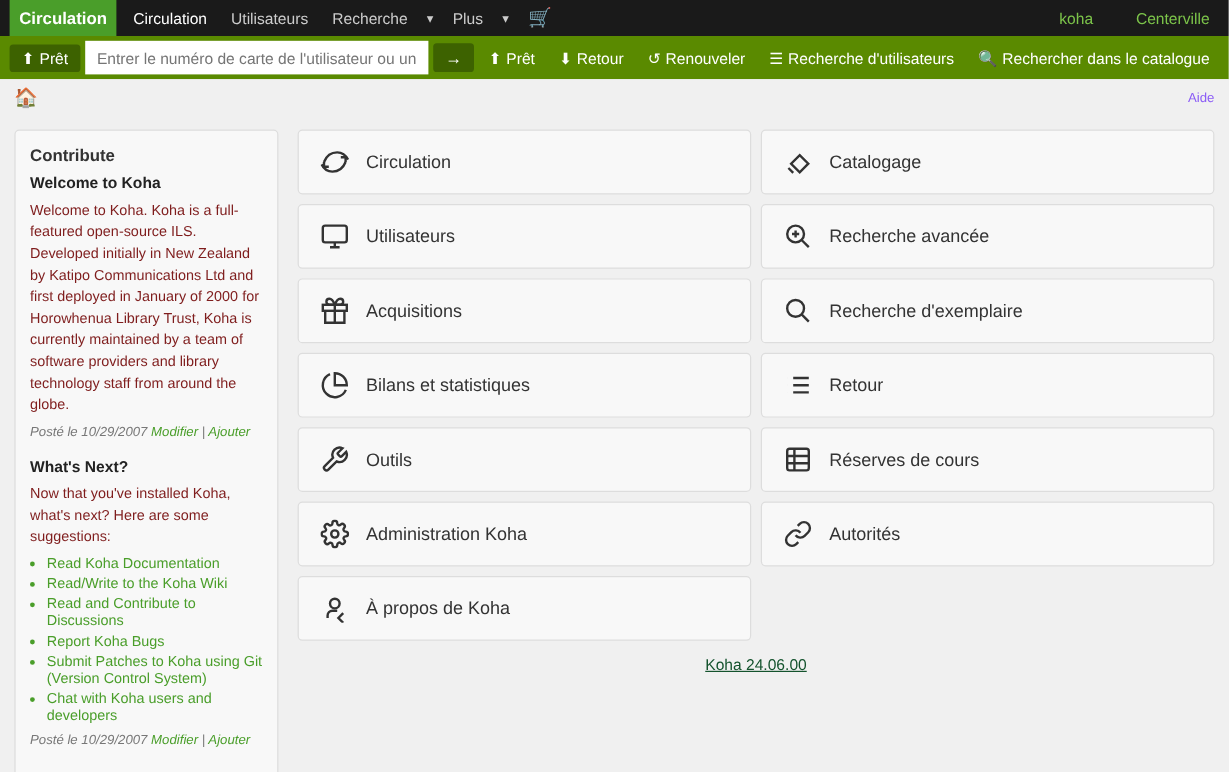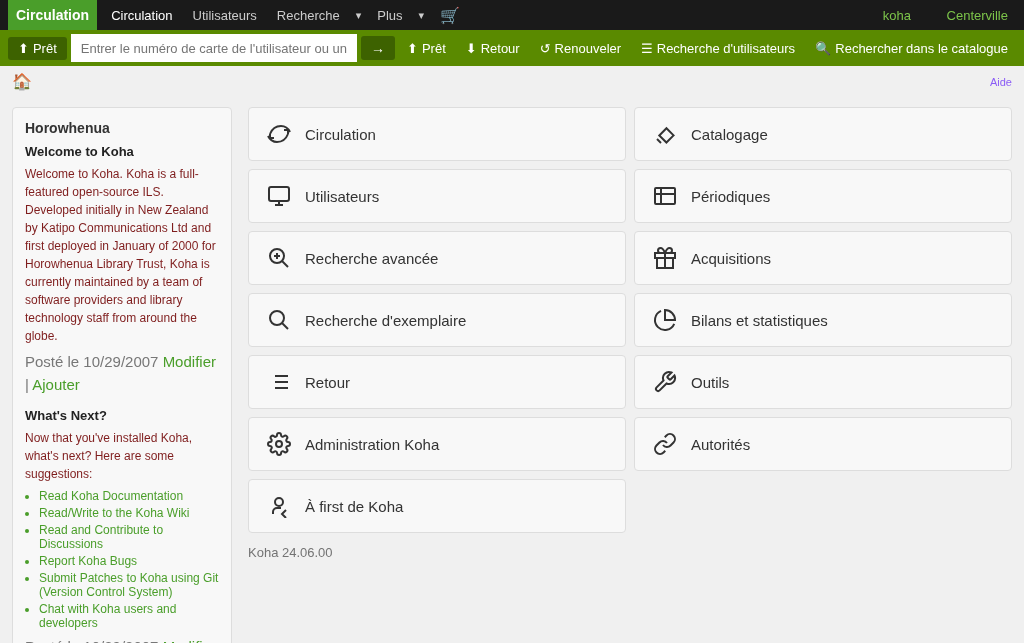--- a/index.html
+++ b/index.html
@@ -144,23 +144,24 @@
       margin-bottom: 6px;
       color: #222;
     }
     #news-panel p {
       font-size: 12px;
       color: #7f1d1d;
       line-height: 1.5;
       margin-bottom: 6px;
     }
     #news-panel .posted {
-      font-size: 15px;
+      font-size: 11px;
       color: #777;
       margin-bottom: 12px;
+      font-style: italic;
     }
     #news-panel .posted a { color: #4a9e2a; text-decoration: none; }
     #news-panel ul {
       list-style: disc;
       padding-left: 14px;
       color: #4a9e2a;
       font-size: 12px;
       margin-bottom: 6px;
     }
     #news-panel ul li { margin-bottom: 3px; }
@@ -192,25 +193,26 @@
       font-size: 22px;
       color: #333;
       min-width: 28px;
       display: flex;
       align-items: center;
       justify-content: center;
     }
     .module-btn .label { font-size: 15px; font-weight: normal; }
 
     .version-text {
-      text-align: left;
-      color: #737373;
+      text-align: center;
+      color: #14532d;
       font-size: 13px;
       padding: 4px 0;
       grid-column: span 2;
+      text-decoration: underline;
     }
   </style>
 </head>
 <body>
 
 <div id="topbar">
   <div class="logo">Circulation</div>
   <div class="nav-item active">Circulation</div>
   <div class="nav-item">Utilisateurs</div>
   <div class="nav-item">Recherche</div>
@@ -254,21 +256,21 @@
 </div>
 
 <div id="breadcrumb-bar">
   <span class="home-icon">🏠</span>
   <a class="help-link">Aide</a>
 </div>
 
 <div id="main">
 
   <div id="news-panel">
-    <h3>Horowhenua</h3>
+    <h3>Contribute</h3>
     <h4>Welcome to Koha</h4>
     <p>Welcome to Koha. Koha is a full-featured open-source ILS. Developed initially in New Zealand by Katipo Communications Ltd and first deployed in January of 2000 for Horowhenua Library Trust, Koha is currently maintained by a team of software providers and library technology staff from around the globe.</p>
     <p class="posted">
       <span>Posté le 10/29/2007</span>
       <a>Modifier</a>
       | <a>Ajouter</a>
     </p>
     <h4>What's Next?</h4>
     <p>Now that you've installed Koha, what's next? Here are some suggestions:</p>
     <ul>
@@ -314,30 +316,20 @@
             <rect x="2" y="3" width="20" height="14" rx="2"></rect>
             <line x1="8" y1="21" x2="16" y2="21"></line>
             <line x1="12" y1="17" x2="12" y2="21"></line>
           </svg>
         </span>
       <span class="label">Utilisateurs</span>
     </button>
       <button class="module-btn">
       <span class="icon">
           <svg width="24" height="24" viewBox="0 0 24 24" fill="none" stroke="#333" stroke-width="2">
-            <rect x="2" y="4" width="20" height="16" rx="1"></rect>
-            <line x1="8" y1="4" x2="8" y2="20"></line>
-            <line x1="2" y1="10" x2="22" y2="10"></line>
-          </svg>
-        </span>
-      <span class="label">Périodiques</span>
-    </button>
-      <button class="module-btn">
-      <span class="icon">
-          <svg width="24" height="24" viewBox="0 0 24 24" fill="none" stroke="#333" stroke-width="2">
             <circle cx="10" cy="10" r="7"></circle>
             <line x1="15" y1="15" x2="21" y2="21"></line>
             <line x1="7" y1="10" x2="13" y2="10"></line>
             <line x1="10" y1="7" x2="10" y2="13"></line>
           </svg>
         </span>
       <span class="label">Recherche avancée</span>
     </button>
       <button class="module-btn">
       <span class="icon">
@@ -386,20 +378,31 @@
       <span class="icon">
           <svg width="24" height="24" viewBox="0 0 24 24" fill="none" stroke="#333" stroke-width="2">
             <path d="M14.7 6.3a1 1 0 0 0 0 1.4l1.6 1.6a1 1 0 0 0 1.4 0l3.77-3.77a6 6 0 0 1-7.94 7.94l-6.91 6.91a2.12 2.12 0 0 1-3-3l6.91-6.91a6 6 0 0 1 7.94-7.94l-3.76 3.76z"></path>
           </svg>
         </span>
       <span class="label">Outils</span>
     </button>
       <button class="module-btn">
       <span class="icon">
           <svg width="24" height="24" viewBox="0 0 24 24" fill="none" stroke="#333" stroke-width="2">
+            <rect x="3" y="3" width="18" height="18" rx="2"></rect>
+            <line x1="3" y1="9" x2="21" y2="9"></line>
+            <line x1="3" y1="15" x2="21" y2="15"></line>
+            <line x1="9" y1="3" x2="9" y2="21"></line>
+          </svg>
+        </span>
+      <span class="label">Réserves de cours</span>
+    </button>
+      <button class="module-btn">
+      <span class="icon">
+          <svg width="24" height="24" viewBox="0 0 24 24" fill="none" stroke="#333" stroke-width="2">
             <circle cx="12" cy="12" r="3"></circle>
             <path d="M19.4 15a1.65 1.65 0 0 0 .33 1.82l.06.06a2 2 0 0 1-2.83 2.83l-.06-.06a1.65 1.65 0 0 0-1.82-.33 1.65 1.65 0 0 0-1 1.51V21a2 2 0 0 1-4 0v-.09A1.65 1.65 0 0 0 9 19.4a1.65 1.65 0 0 0-1.82.33l-.06.06a2 2 0 0 1-2.83-2.83l.06-.06A1.65 1.65 0 0 0 4.68 15a1.65 1.65 0 0 0-1.51-1H3a2 2 0 0 1 0-4h.09A1.65 1.65 0 0 0 4.6 9a1.65 1.65 0 0 0-.33-1.82l-.06-.06a2 2 0 0 1 2.83-2.83l.06.06A1.65 1.65 0 0 0 9 4.68a1.65 1.65 0 0 0 1-1.51V3a2 2 0 0 1 4 0v.09a1.65 1.65 0 0 0 1 1.51 1.65 1.65 0 0 0 1.82-.33l.06-.06a2 2 0 0 1 2.83 2.83l-.06.06A1.65 1.65 0 0 0 19.4 9a1.65 1.65 0 0 0 1.51 1H21a2 2 0 0 1 0 4h-.09a1.65 1.65 0 0 0-1.51 1z"></path>
           </svg>
         </span>
       <span class="label">Administration Koha</span>
     </button>
       <button class="module-btn">
       <span class="icon">
           <svg width="24" height="24" viewBox="0 0 24 24" fill="none" stroke="#333" stroke-width="2">
             <path d="M10 13a5 5 0 0 0 7.54.54l3-3a5 5 0 0 0-7.07-7.07l-1.72 1.71"></path>
@@ -409,18 +412,18 @@
       <span class="label">Autorités</span>
     </button>
       <button class="module-btn">
       <span class="icon">
           <svg width="24" height="24" viewBox="0 0 24 24" fill="none" stroke="#333" stroke-width="2">
             <circle cx="12" cy="8" r="4"></circle>
             <path d="M6 20v-2a4 4 0 0 1 4-4h4"></path>
             <path d="M19 16l-4 4 4 4"></path>
           </svg>
         </span>
-      <span class="label">À first de Koha</span>
+      <span class="label">À propos de Koha</span>
     </button>
       <div class="version-text">Koha 24.06.00</div>
   </div>
 
 </div>
 
 </body></html>

